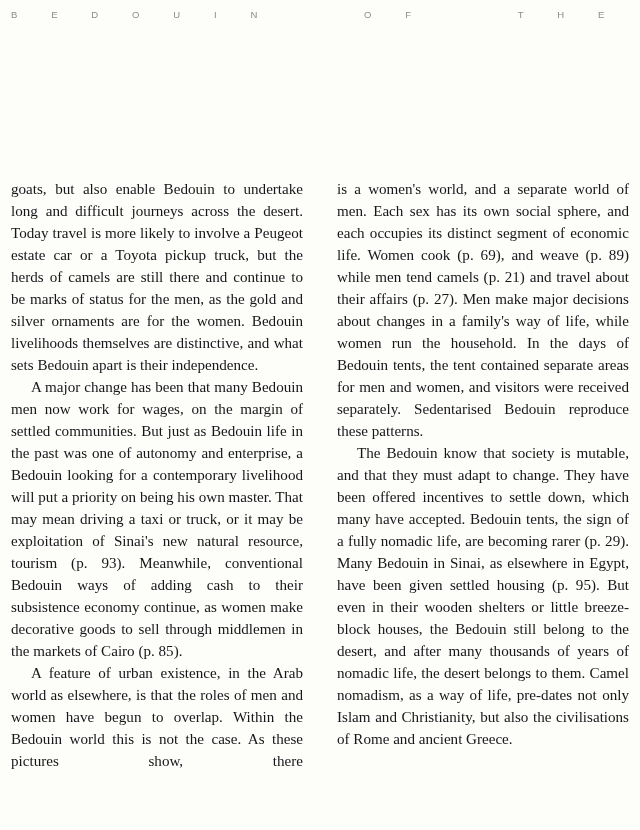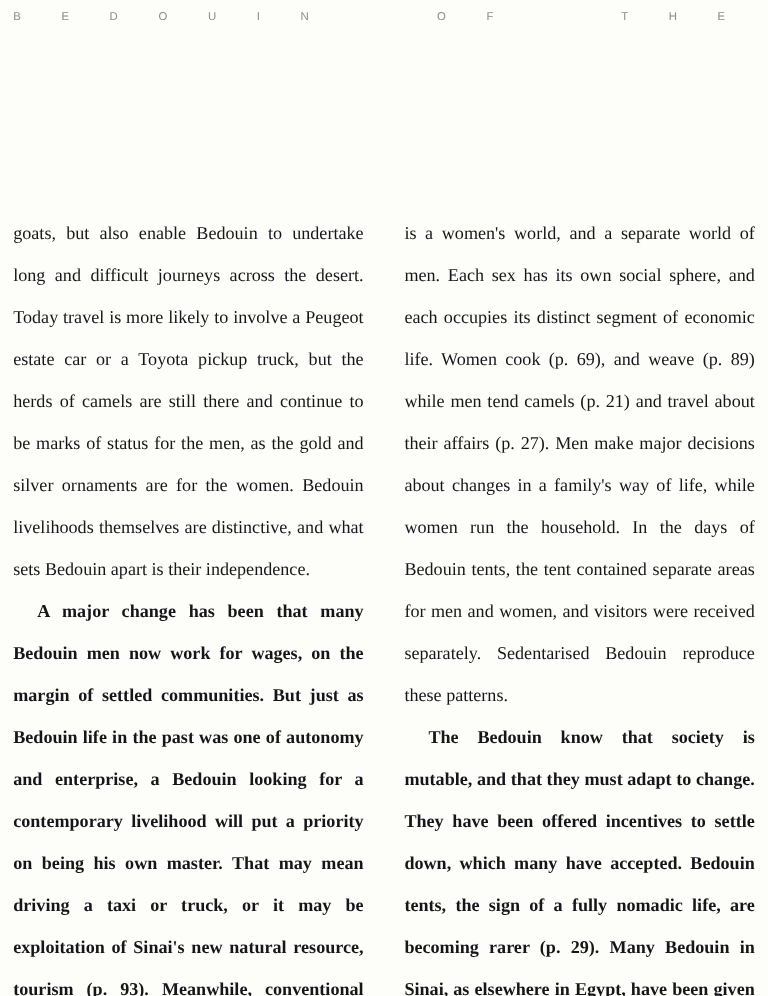--- a/index.html
+++ b/index.html
@@ -41,35 +41,34 @@
     top: 178px;
     left: 11px;
     width: 618px;
     height: 645px;
     display: flex;
     justify-content: space-between;
   }
   .text-column {
     width: 292px;
     font-size: 15.1px;
-    line-height: 35px;
+    line-height: 22px;
     color: #16161a;
     text-align: justify;
     text-justify: inter-word;
     -webkit-hyphens: none;
     hyphens: none;
   }
   .text-column p {
     margin: 0;
     text-indent: 0;
     text-align: justify;
   }
   .text-column p.indented {
     text-indent: 20px;
-    font-weight: bold;
   }
   .text-column p:last-child {
     
   }
   
   .text-column p.full-justify {
     text-align-last: justify;
   }
 </style>
 </head>

